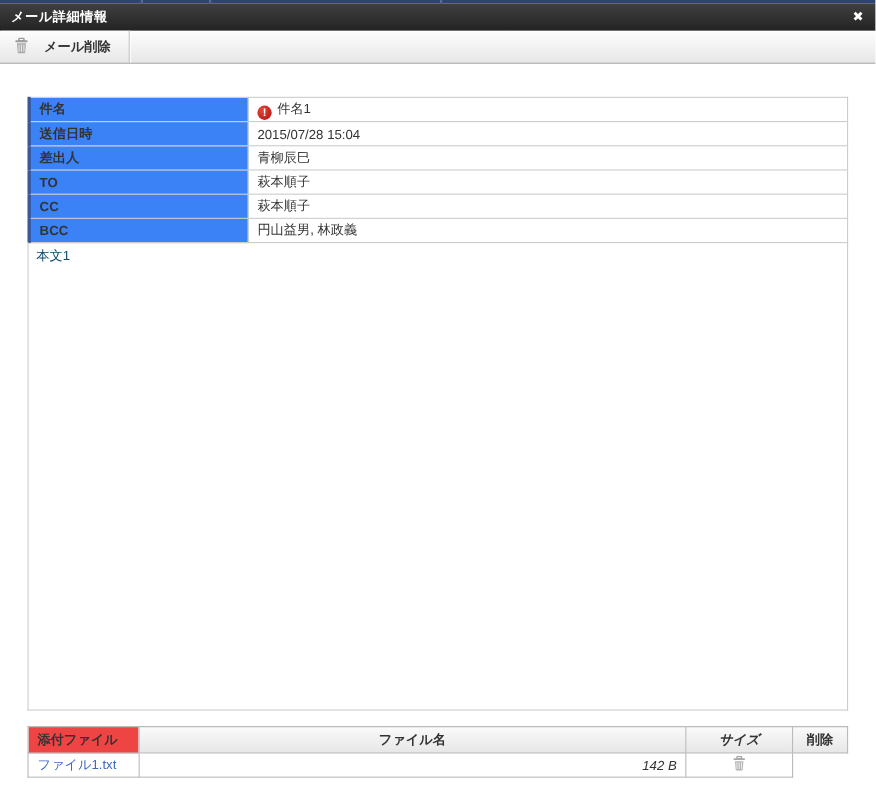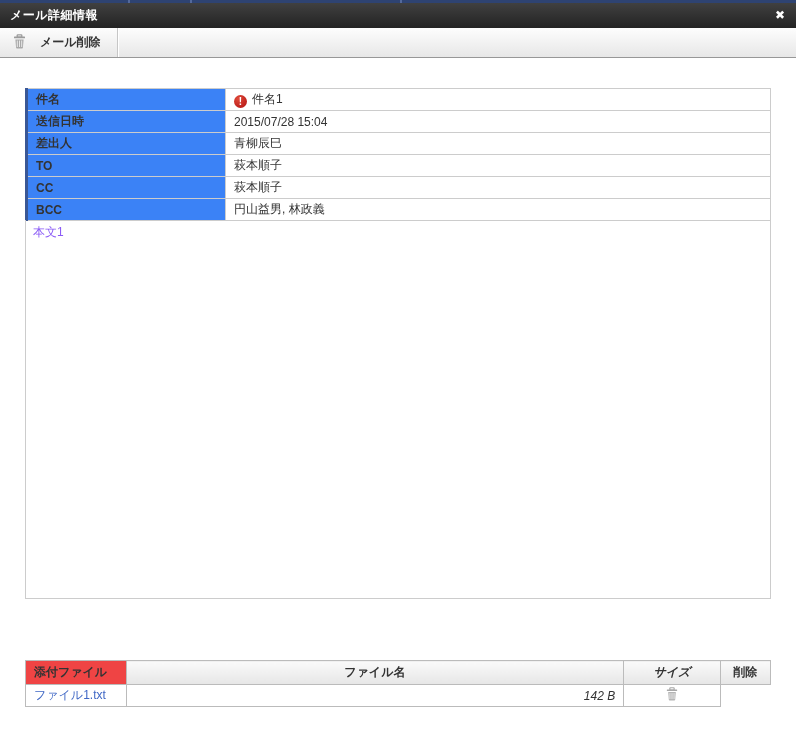--- a/index.html
+++ b/index.html
@@ -33,22 +33,22 @@
 
   table { border-collapse:collapse; }
   .detail-table { position:absolute; top:30px; left:25px; width:746px; table-layout:fixed; }
   .detail-table td { height:22px; border:1px solid #ccc; padding:0 8px; vertical-align:middle; }
   .detail-table td.lbl { width:199px; background:#3b82f6; border-left:3px solid #3a5795; font-weight:bold; color:#333; }
   .detail-table td.val { background:#fff; color:#333; }
   .alert-ico { display:inline-block; width:13px; height:13px; border-radius:50%;
     background:radial-gradient(circle at 35% 30%, #e04a3a, #b01010); color:#fff; font-weight:bold; font-size:10px;
     line-height:13px; text-align:center; vertical-align:-2px; margin-right:5px; }
 
-  .body-box { position:absolute; top:162px; left:25px; width:746px; height:379px;
-    border:1px solid #ccc; border-top:none; padding:4px 7px; color:#8b5cf6; overflow:hidden; }
+  .body-box { position:absolute; top:162px; left:25px; width:746px; height:426px;
+    border:1px solid #ccc; border-top:none; padding:4px 7px; color:#0c4a6e; overflow:hidden; }
 
   
   .attach-table { position:absolute; top:602px; left:25px; width:746px; table-layout:fixed; }
   .attach-table td, .attach-table th { border:1px solid #bbb; vertical-align:middle; }
   .attach-table .sec-lbl { width:100px; background:#ef4444; font-weight:bold; padding:0 8px; text-align:left; }
   .attach-table thead th { height:24px; background:linear-gradient(#fafafa,#e6e6e6); font-weight:bold; text-align:center; }
   .attach-table tbody td { height:22px; background:#fff; }
   .attach-table .col-name  { width:495px; }
   .attach-table .col-size  { width:96px;font-style:italic; }
   .attach-table .col-del   { width:50px; }

